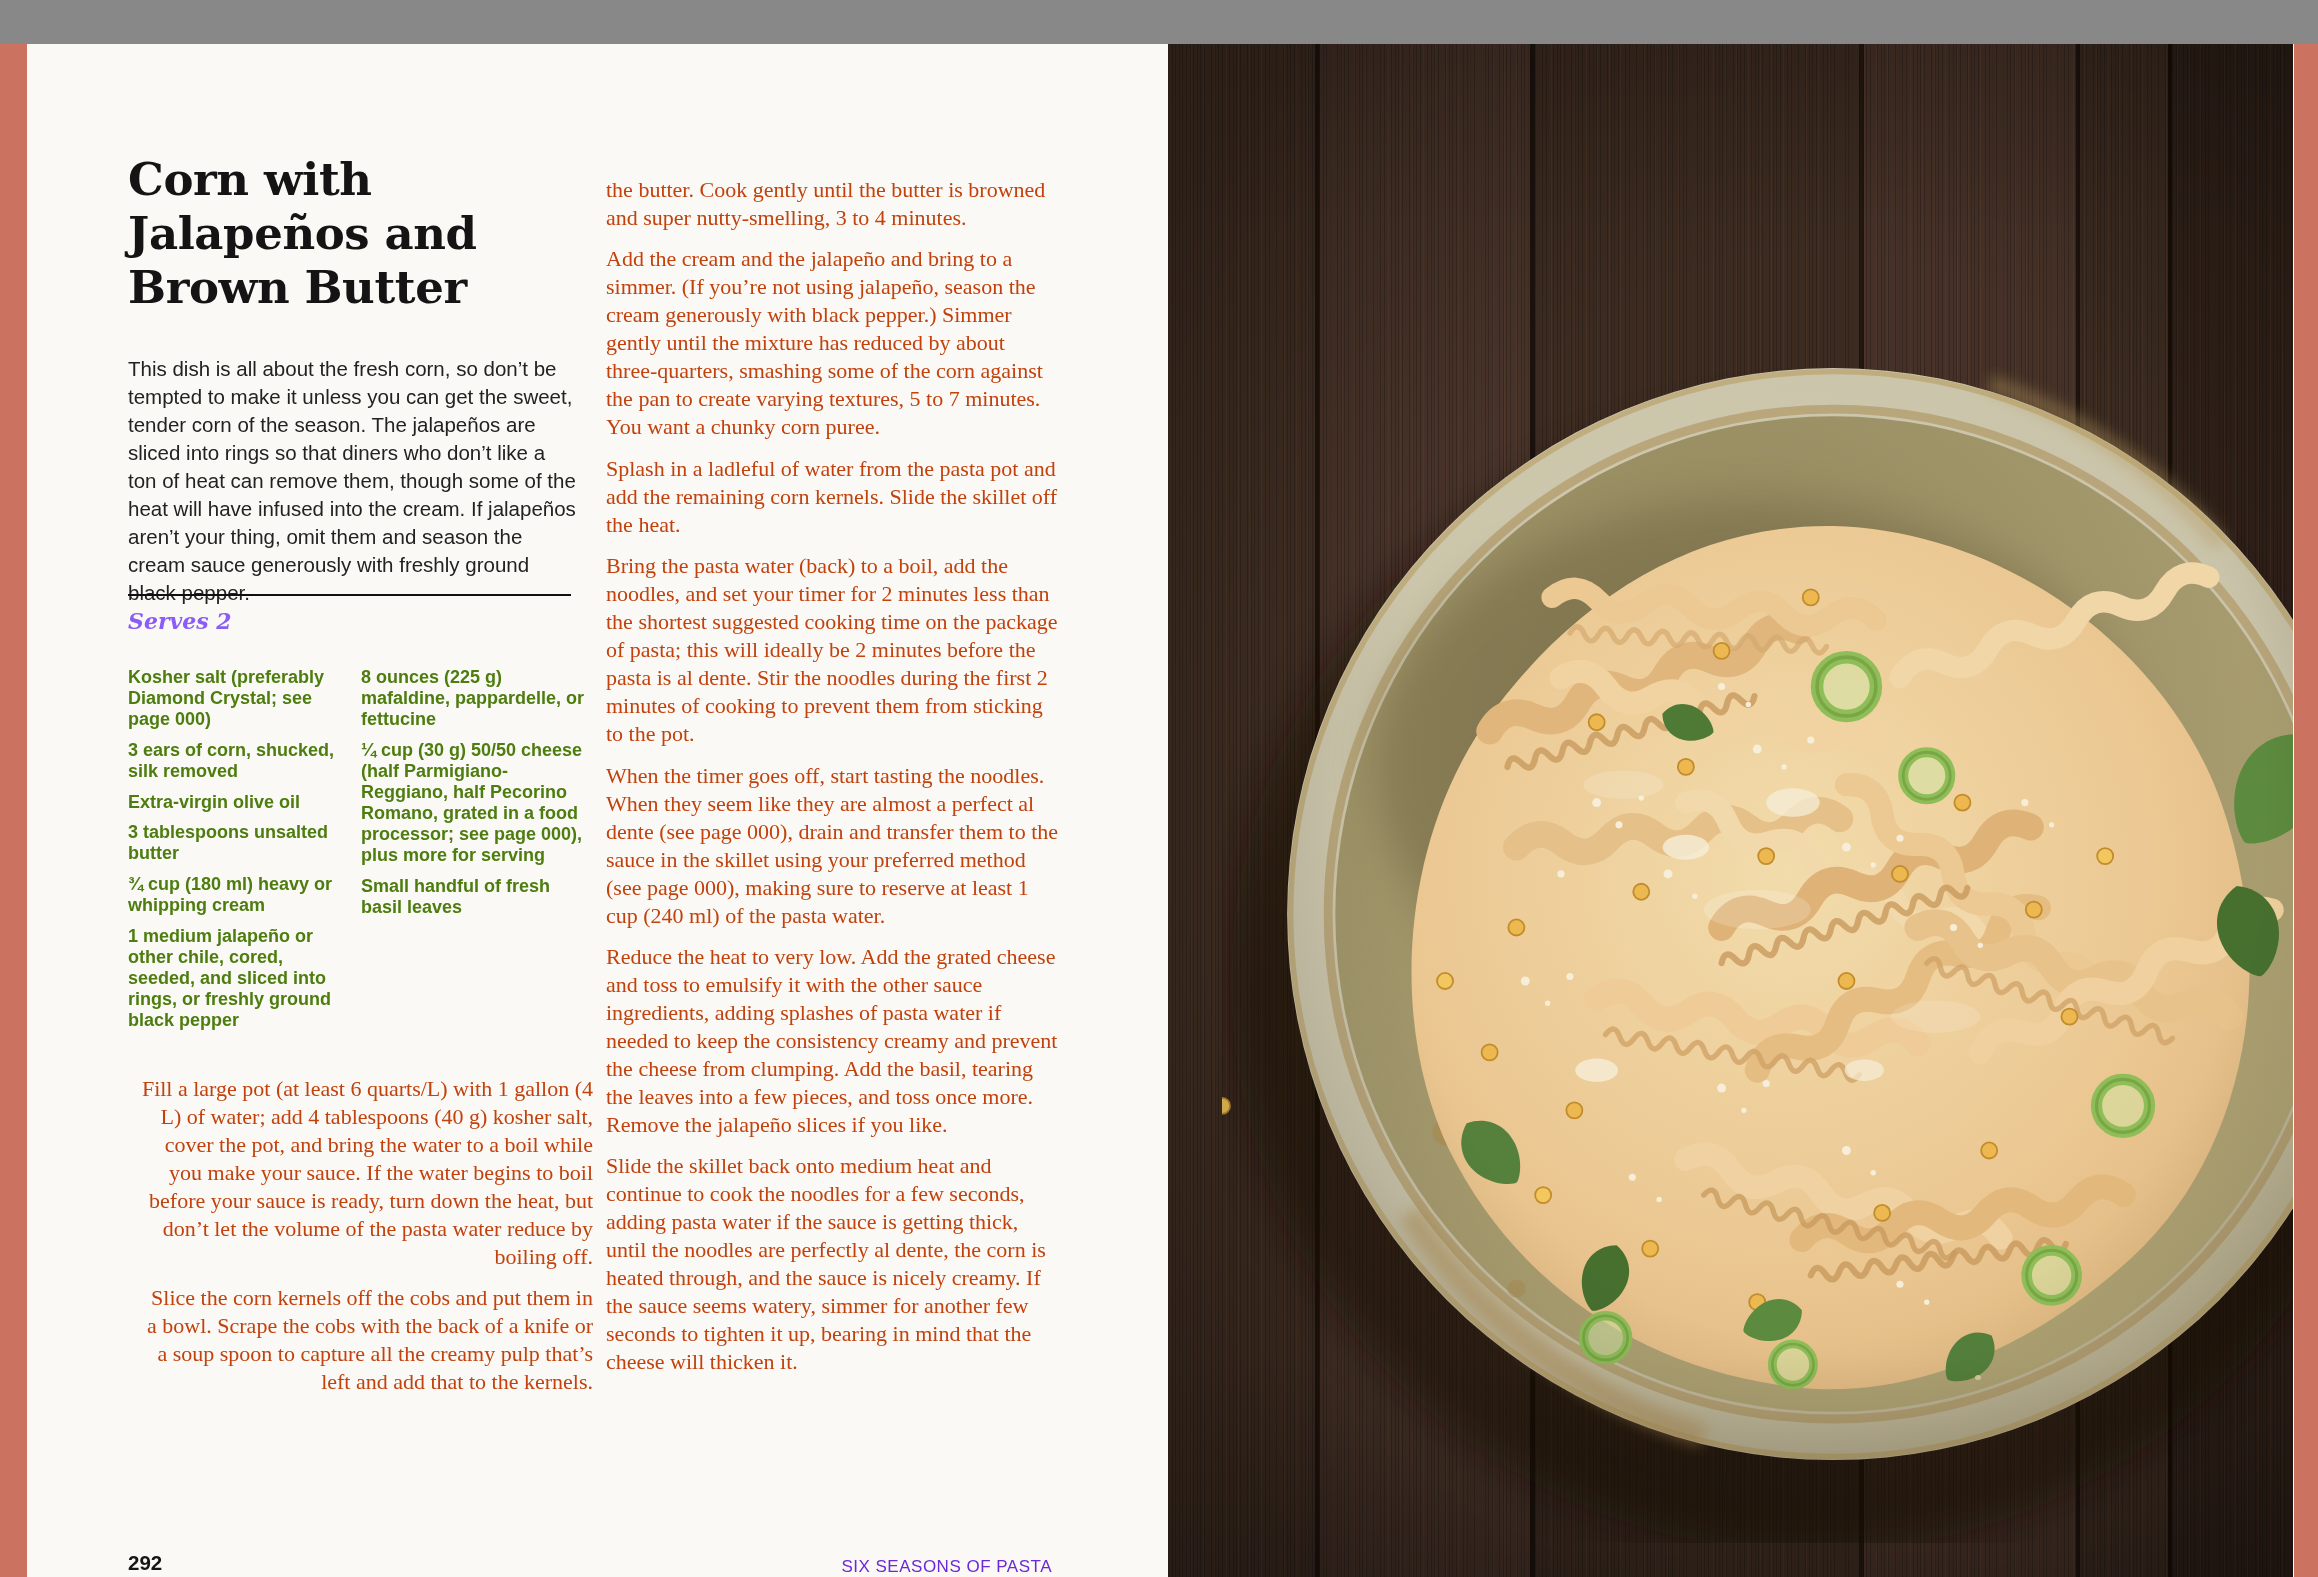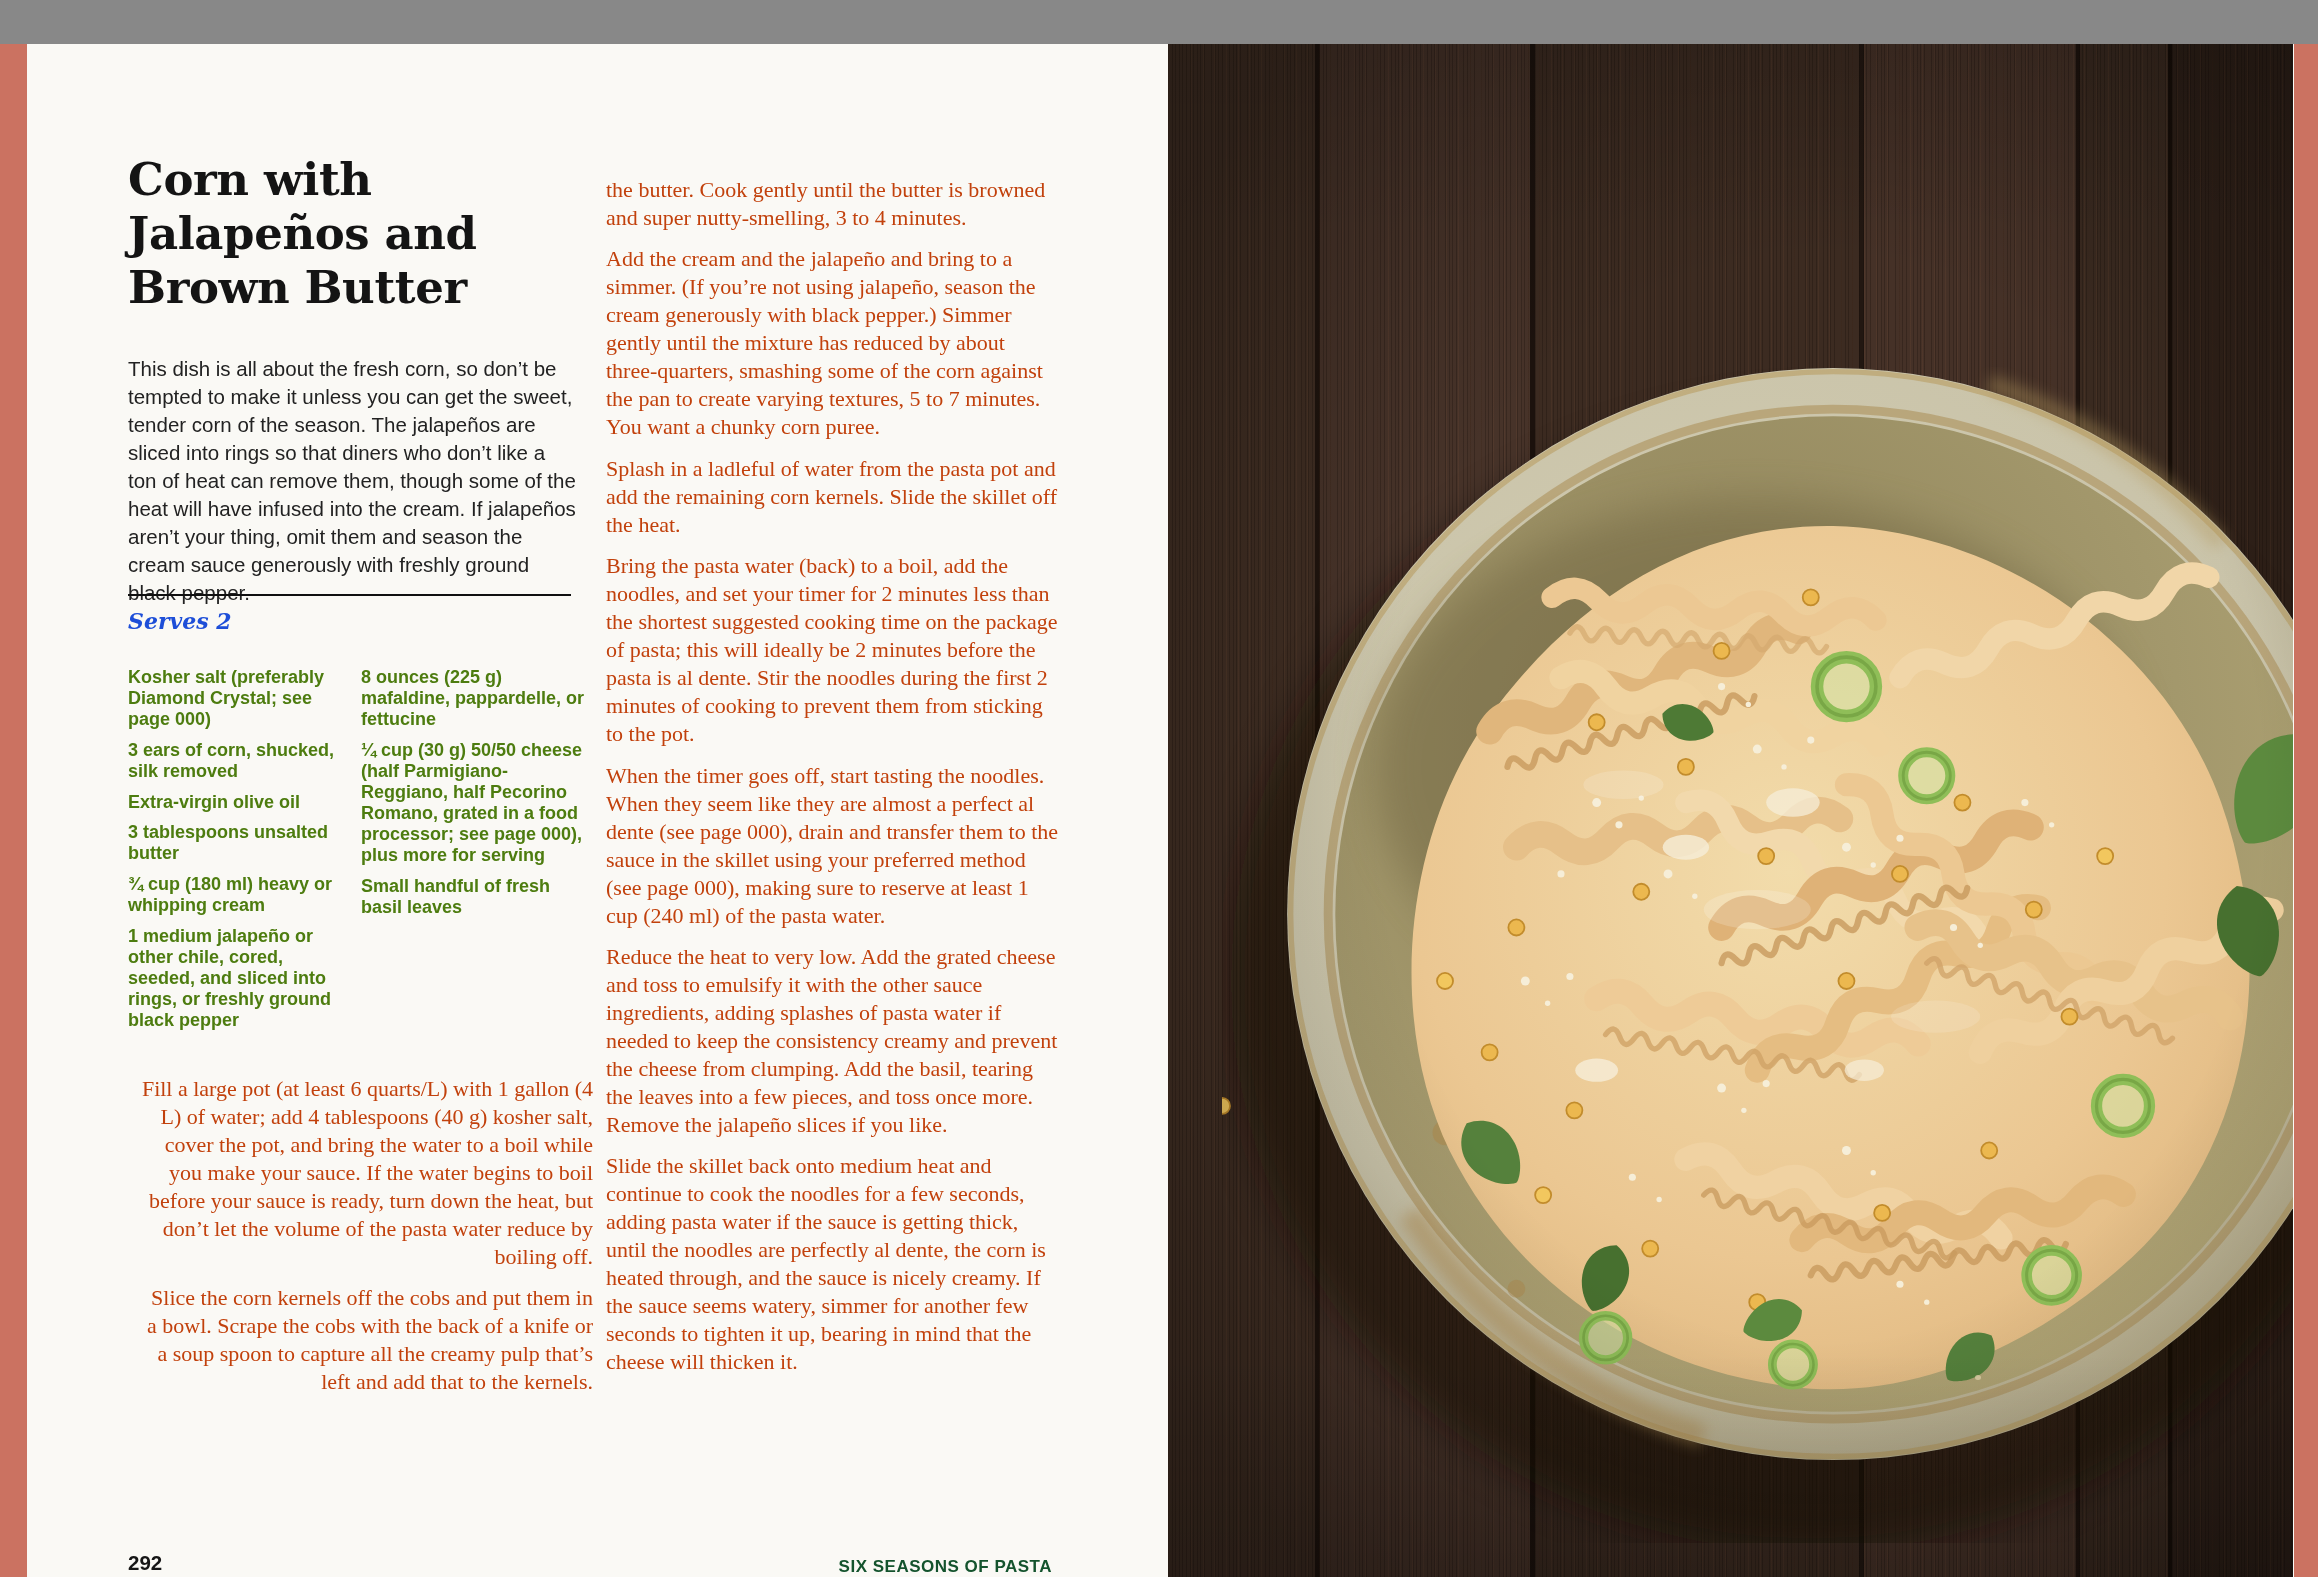--- a/index.html
+++ b/index.html
@@ -29,37 +29,37 @@
     font-size:45px;line-height:54px;letter-spacing:-0.4px;color:#141414;
   }
   #intro{
     position:absolute;left:128px;top:311px;width:449px;
     font-size:20.5px;line-height:28px;color:#222;
   }
   #serves-rule{position:absolute;left:128px;top:550px;width:443px;height:1.8px;background:#101010;}
   #serves{
     position:absolute;left:128px;top:564px;
     font-family:"DejaVu Serif",serif;font-weight:bold;font-style:italic;
-    font-size:22px;color:#1d4ed8;
+    font-size:22px;color:#8b5cf6;
   }
   .ing-col{position:absolute;top:623px;font-weight:bold;font-size:18px;line-height:21px;color:#4d7c0f;}
   #ing-col-1{left:128px;width:223px;}
   #ing-col-2{left:361px;width:230px;}
   .ing-col p{margin:0 0 9.8px 0;}
   .method{font-family:"Liberation Serif","DejaVu Serif",serif;font-size:22px;line-height:28px;color:#c2410c;}
   .method p{margin:0 0 13.4px 0;}
   #method-left{position:absolute;left:140px;top:1031px;width:453px;text-align:right;}
   #method-right{position:absolute;left:606px;top:132px;width:453px;}
   #page-number{
     position:absolute;left:128px;top:1507px;
     font-weight:bold;font-size:20.5px;color:#161616;
   }
   #book-title{
     position:absolute;left:606px;top:1513px;width:446px;text-align:right;
-    font-weight:bold;font-size:17px;letter-spacing:0.5px;color:#14532d;
+    font-weight:normal;font-size:17px;letter-spacing:0.5px;color:#6d28d9;
   }
 
   
   #photo{
     position:absolute;left:1168px;top:0;width:1125px;height:1578px;overflow:hidden;
     background:
       
       repeating-linear-gradient(90deg, rgba(205,130,85,0.07) 0 0.9px, rgba(0,0,0,0) 0.9px 11.6px),
       
       repeating-linear-gradient(90deg, rgba(15,8,4,0.25) 0 0.9px, rgba(0,0,0,0) 0.9px 3.6px),

